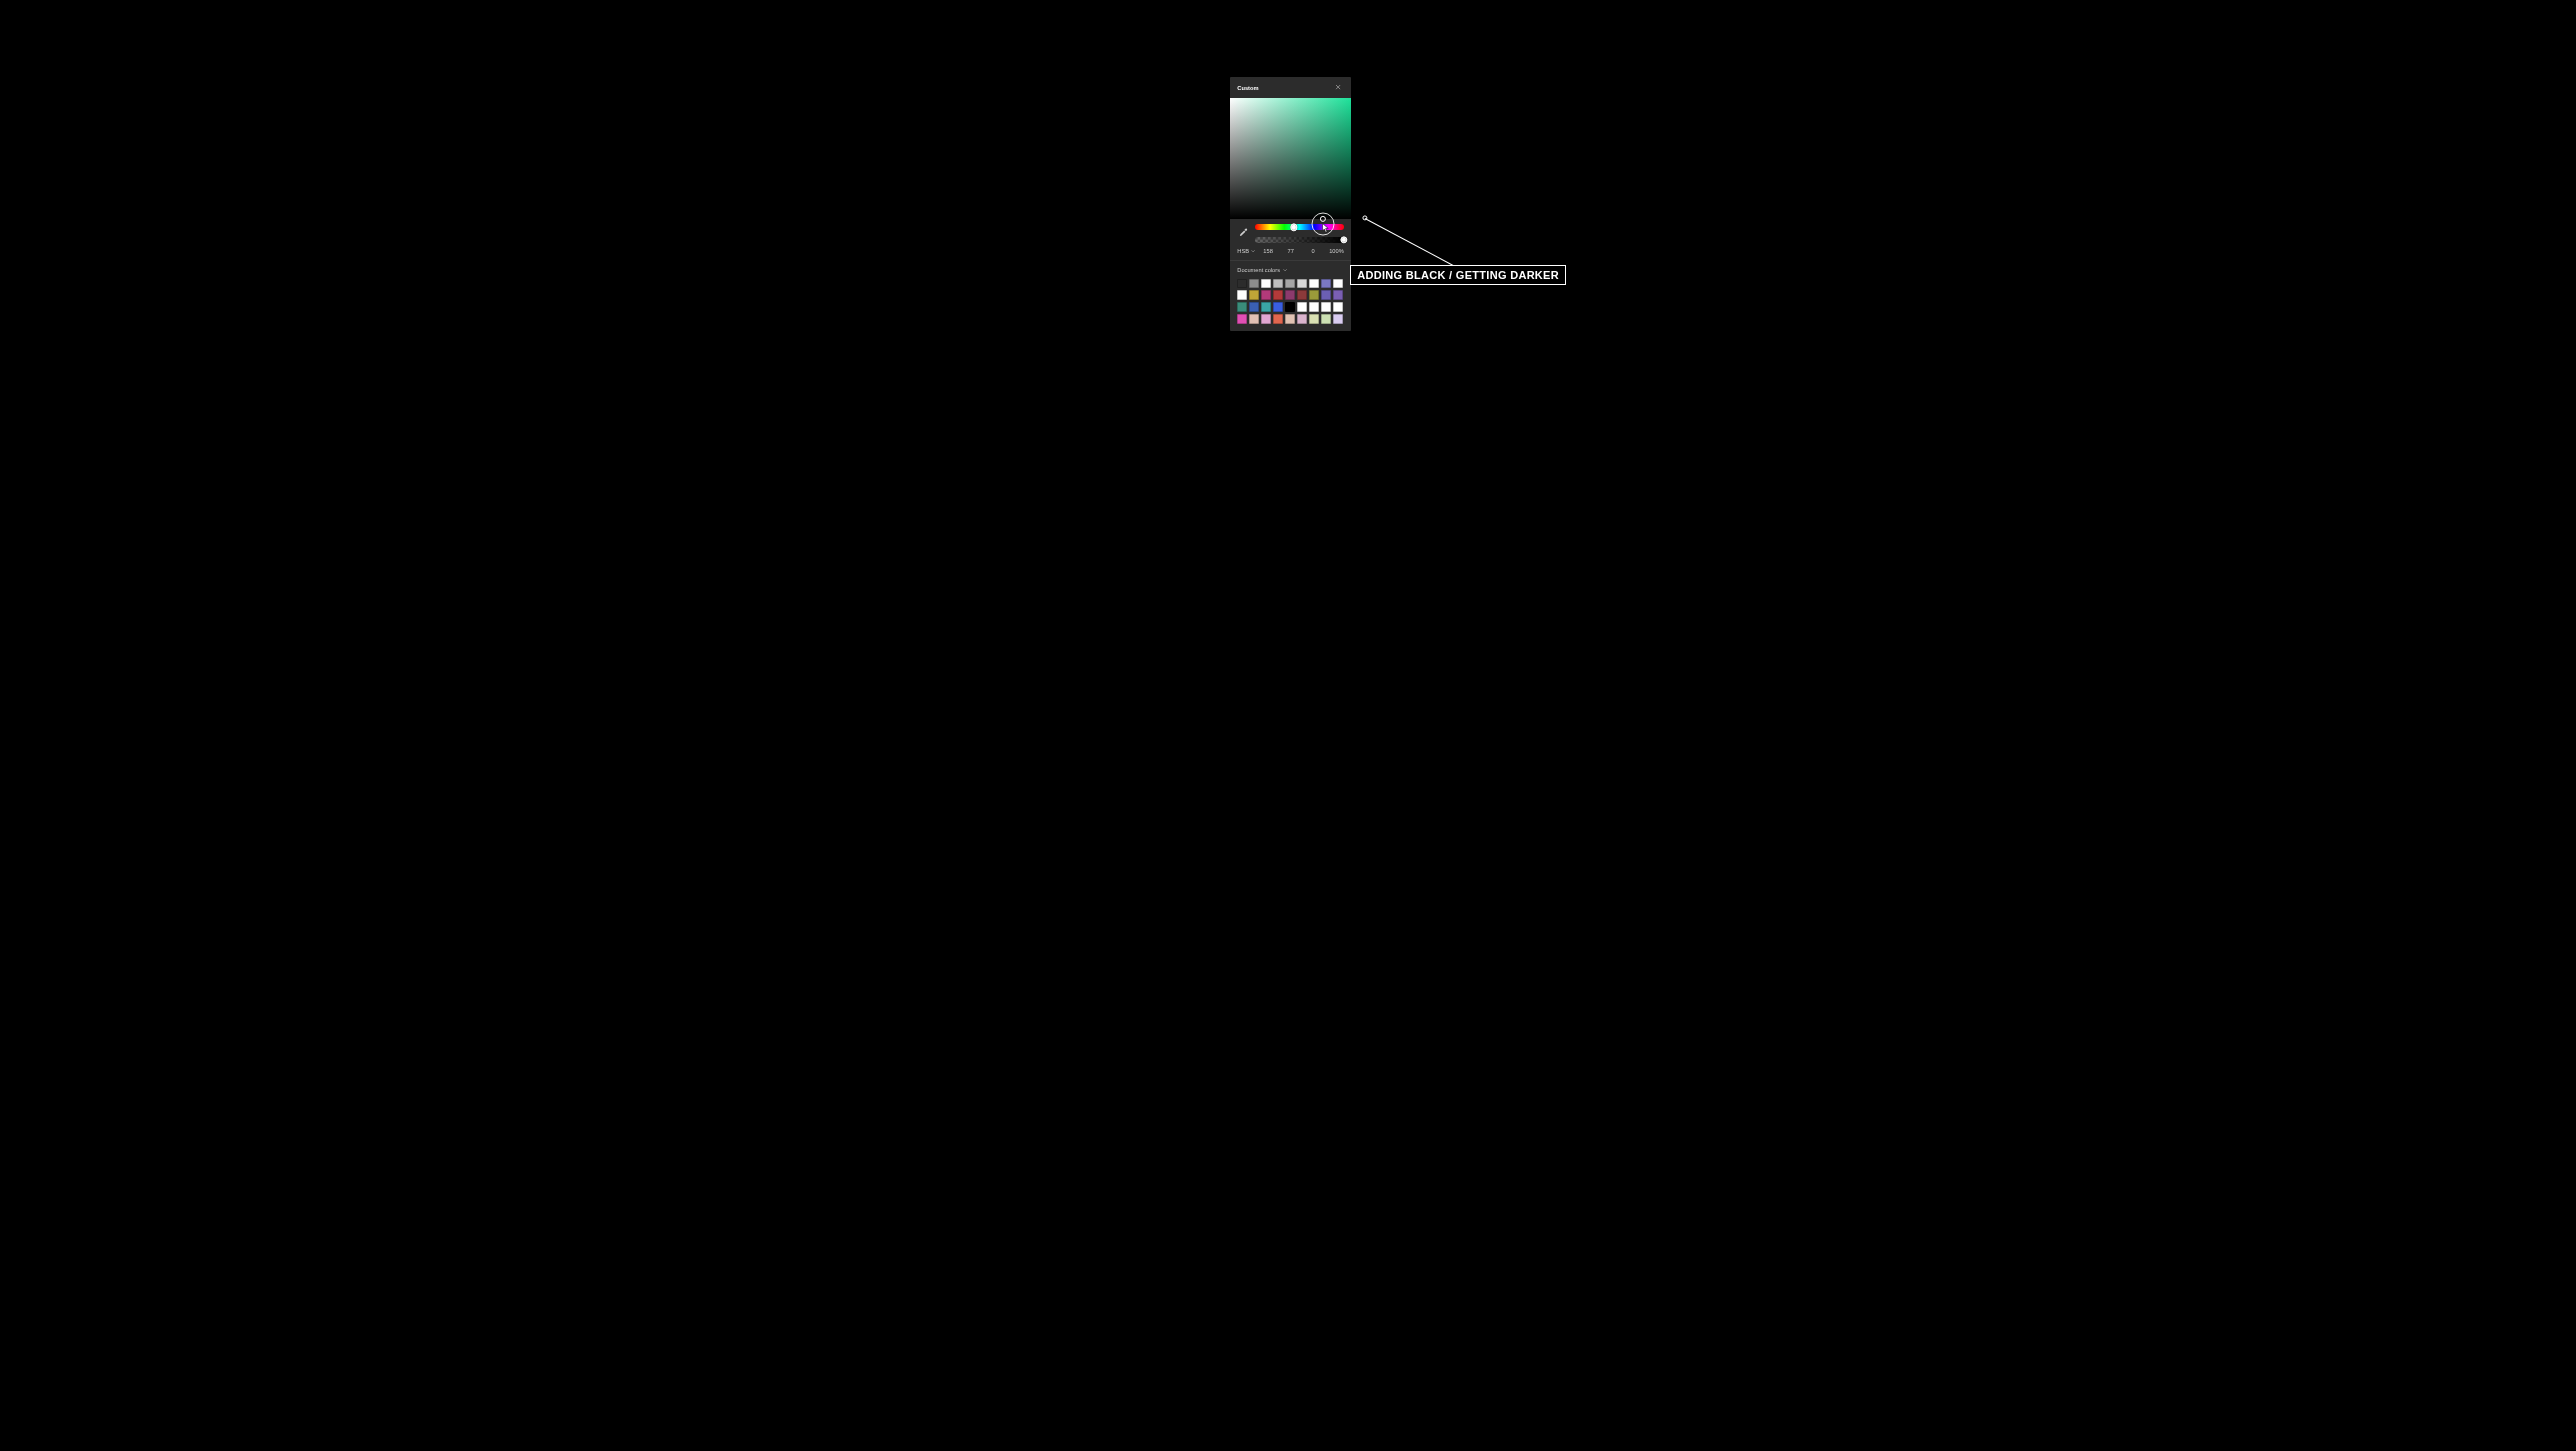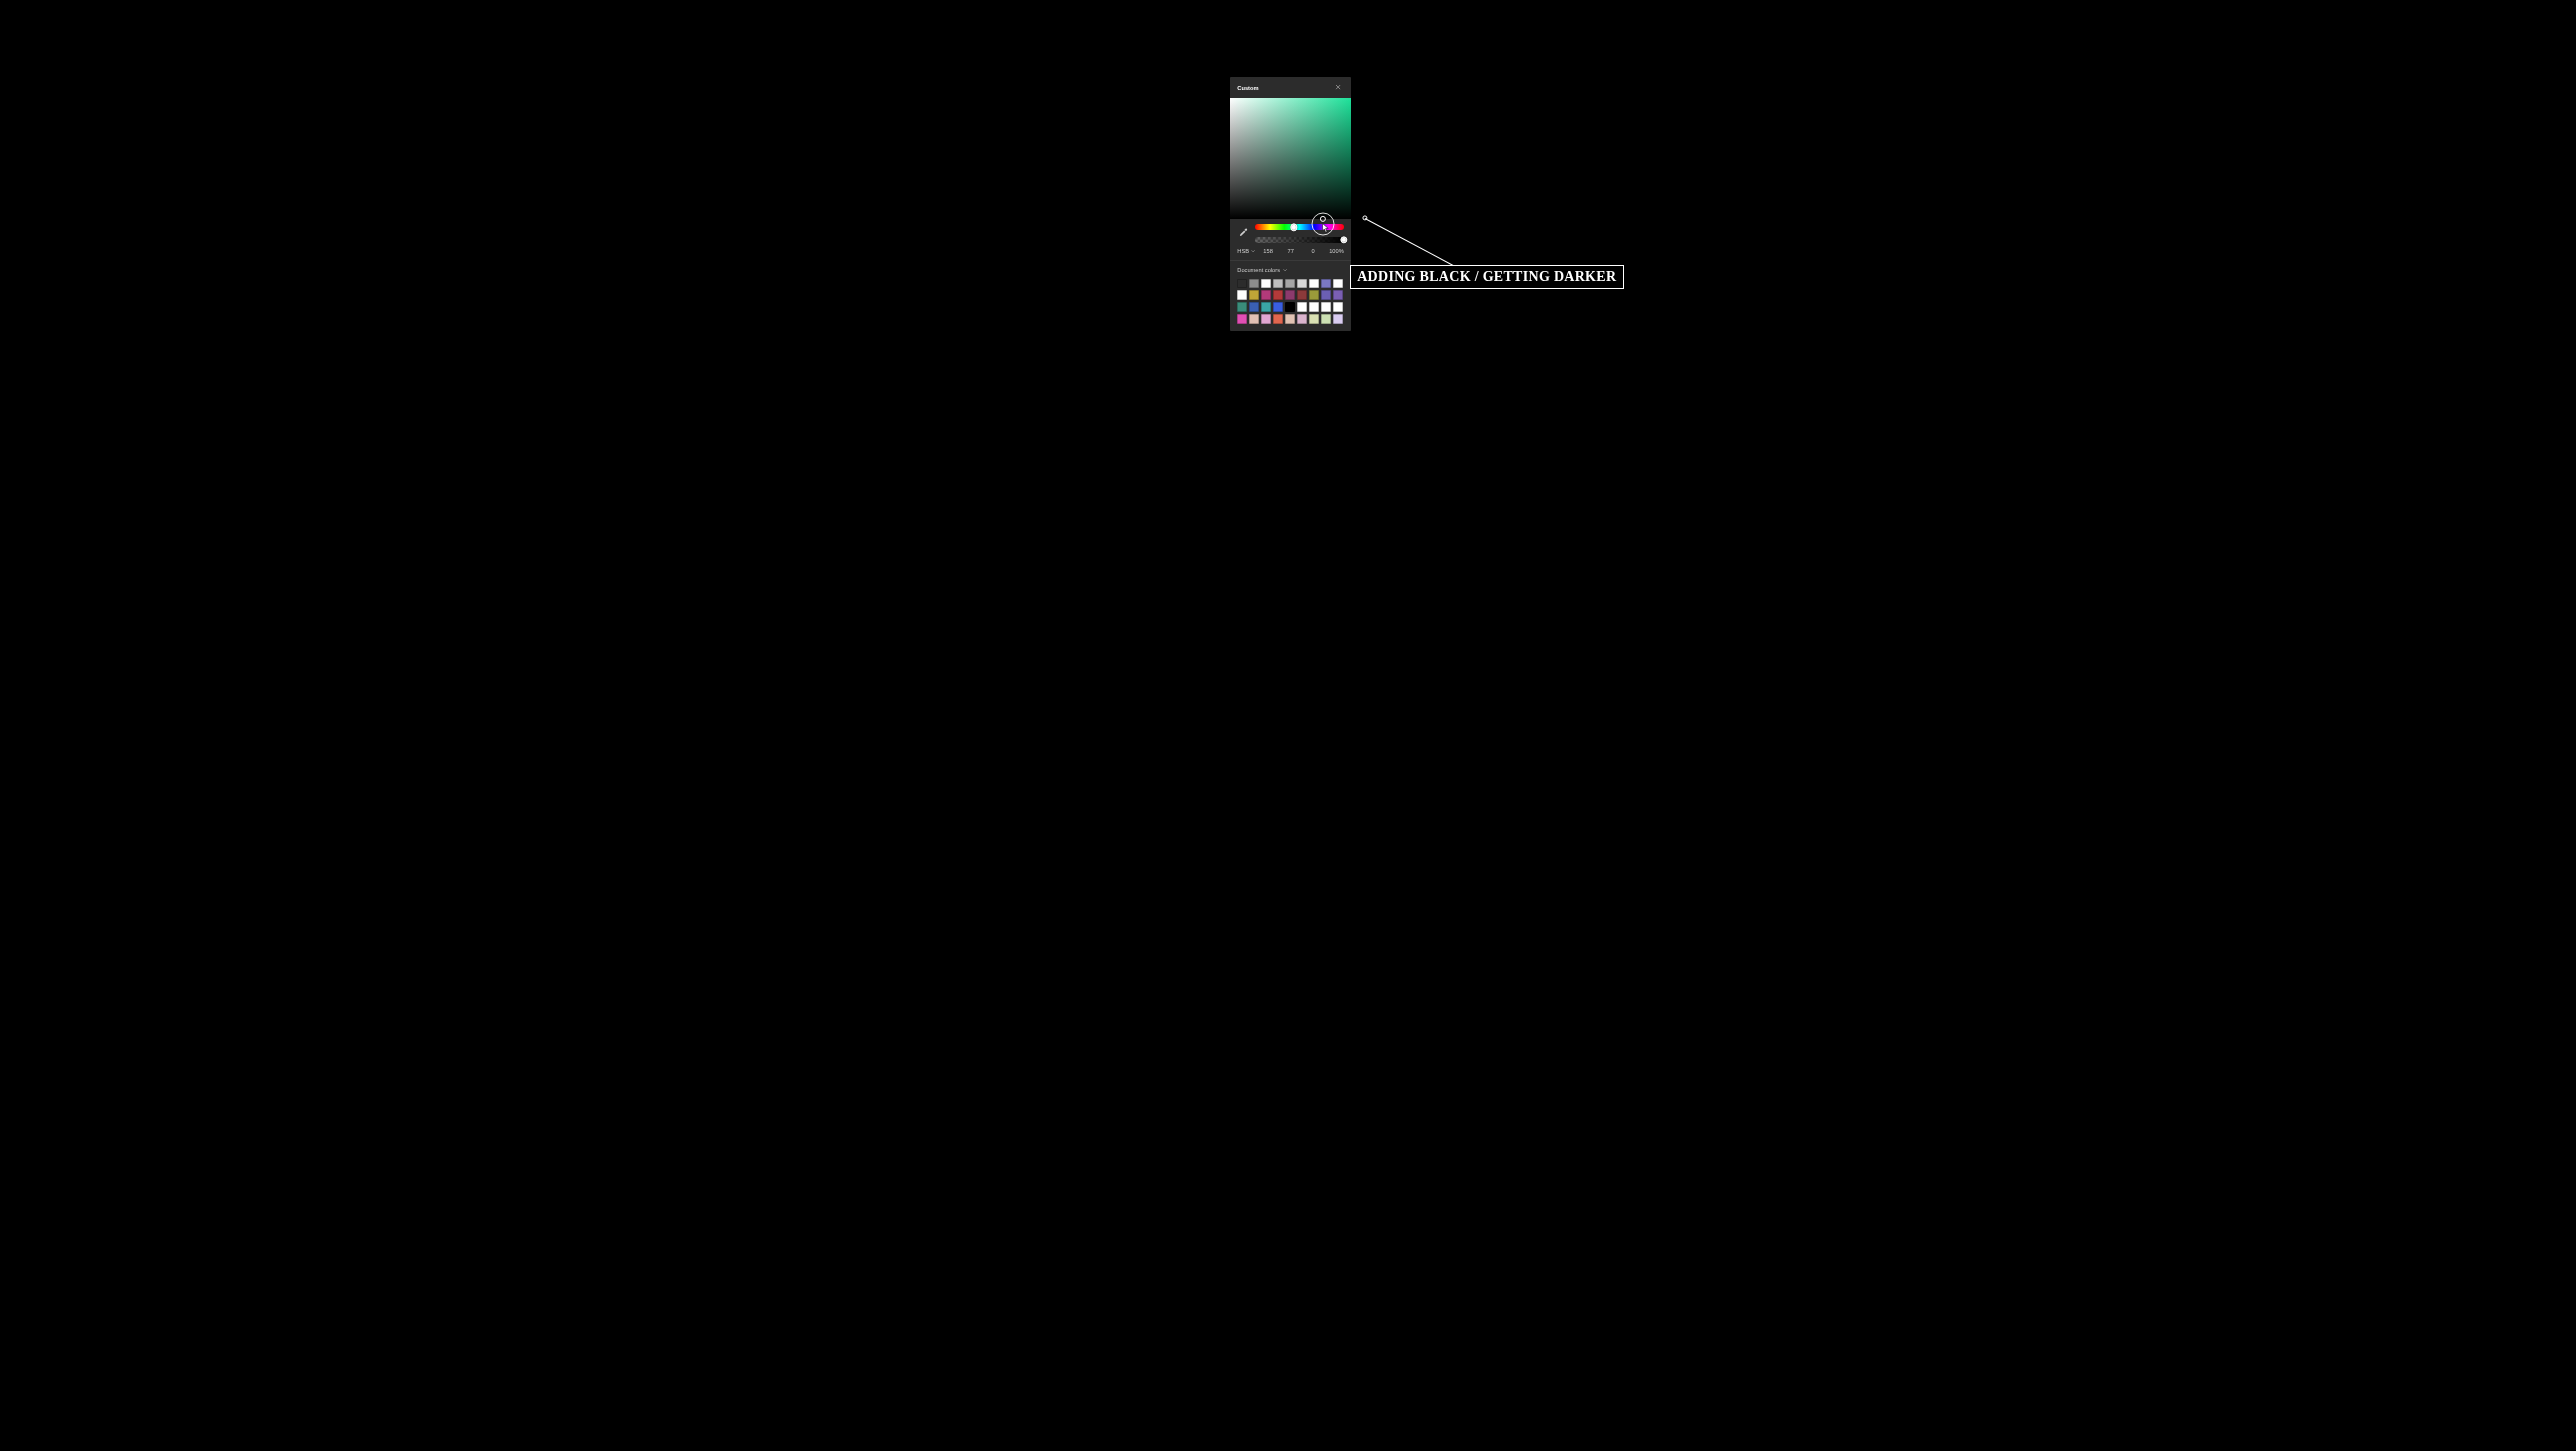--- a/index.html
+++ b/index.html
@@ -176,24 +176,23 @@
     background: #fff;
     transform-origin: 0 50%;
   }
   .anno-box {
     position: absolute;
     border: 1px solid #fff;
     padding: 3.1px 6.2px;
     color: #fff;
     font-weight: 700;
     letter-spacing: 0.3px;
-    font-size: 14px;
+    font-size: 11px;
     white-space: nowrap;
     background: #000;
-    font-family: Liberation Serif, serif;
   }
 
   
   .chev {
     width: 4.2px; height: 4.2px;
     display: inline-block;
   }
 </style>
 </head>
 <body>

